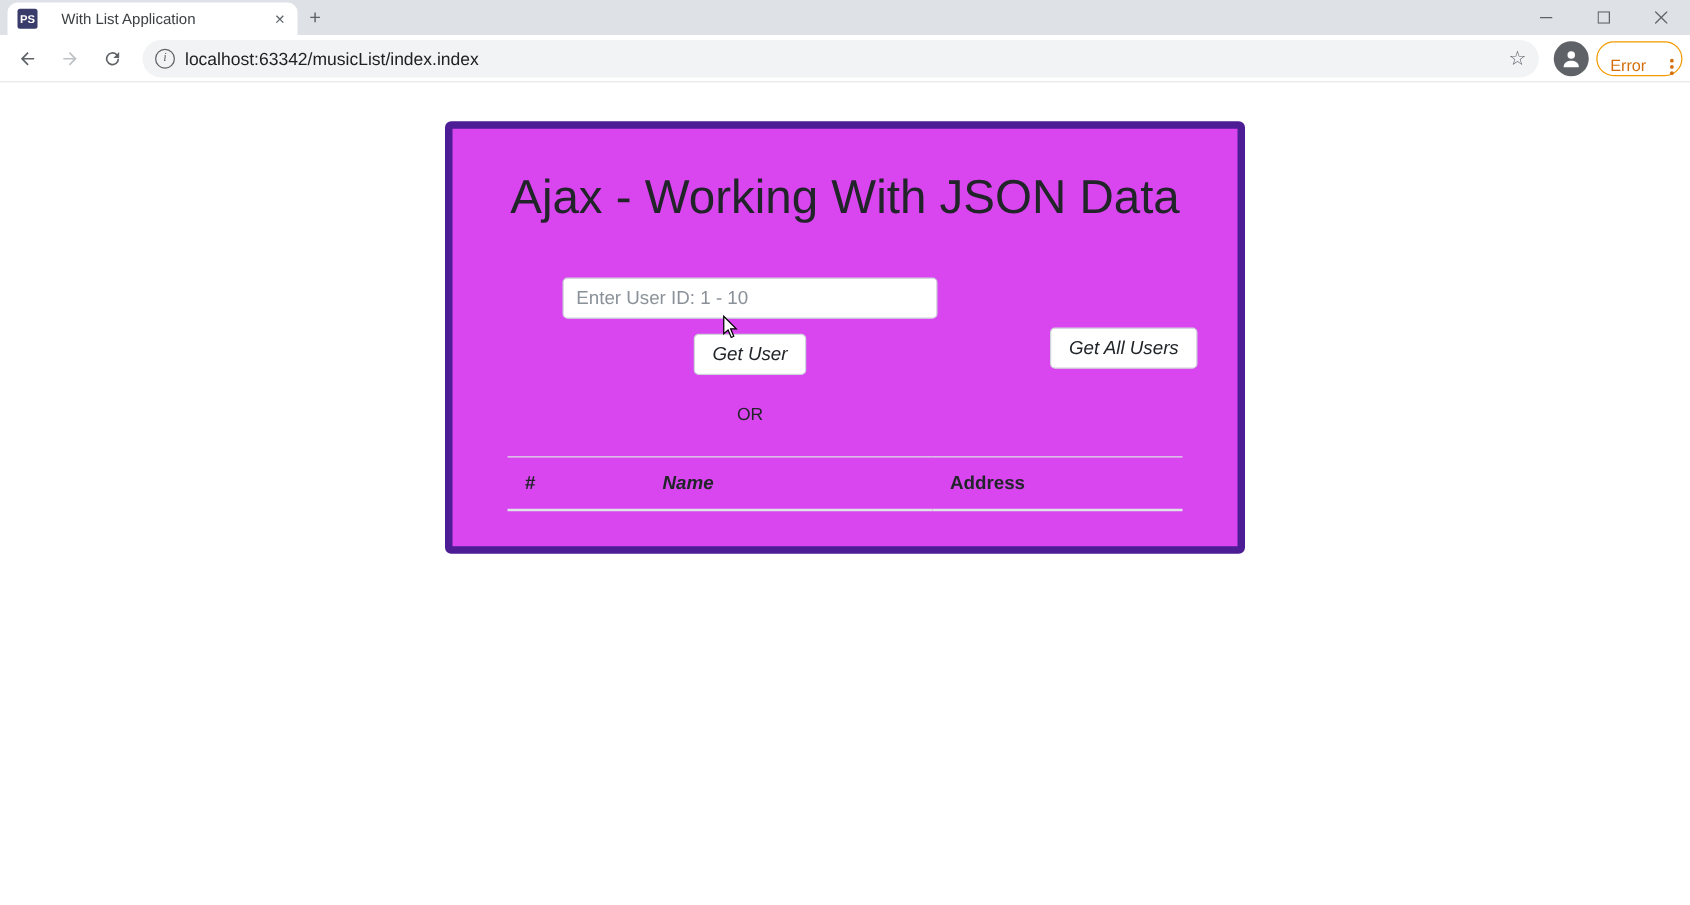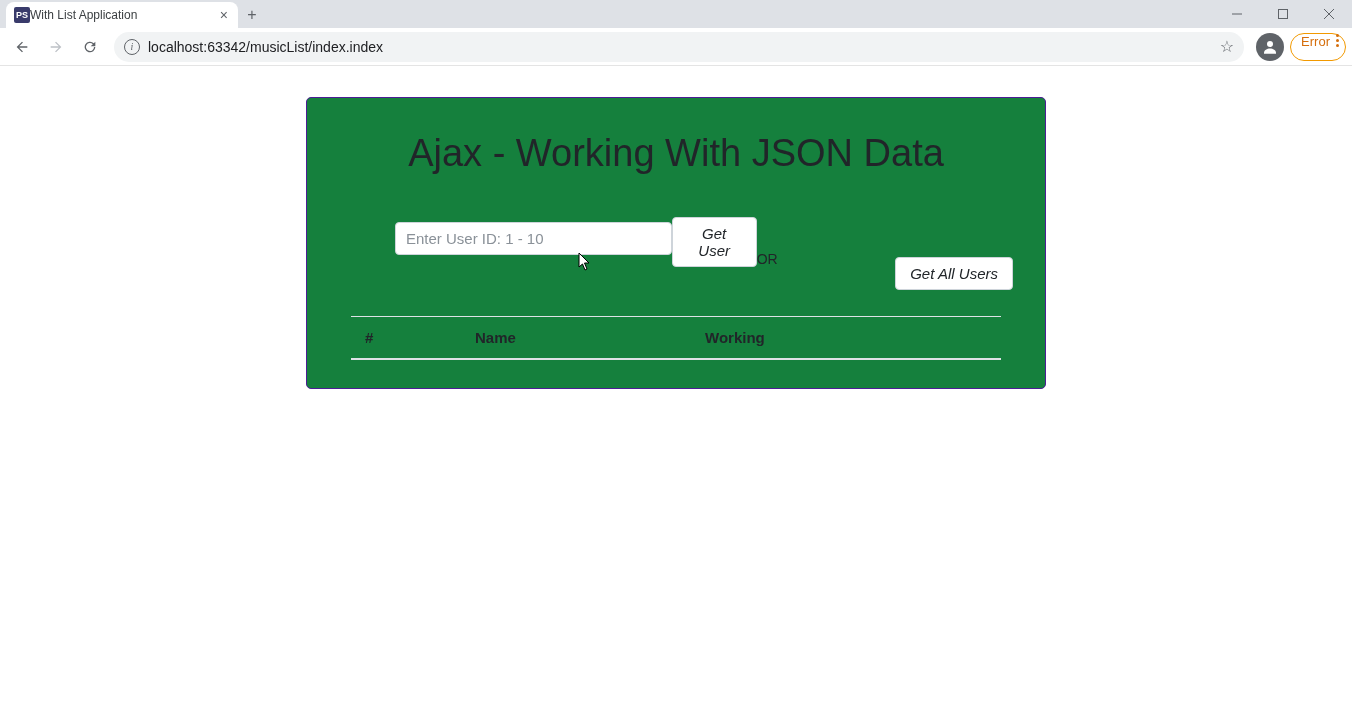--- a/index.html
+++ b/index.html
@@ -23,21 +23,21 @@
     background: #fff;
     height: 26px;
     width: 232px;
     border-top-left-radius: 8px;
     border-top-right-radius: 8px;
     display: flex;
     align-items: center;
     padding: 0 8px;
     font-size: 12px;
     color: #3c4043;
-    gap: 0;
+    gap: 19px;
     margin-top: 16px;
   }
   .tab-favicon {
     width: 16px;
     height: 16px;
     background: #393b6b;
     color: #fff;
     font-size: 9px;
     font-weight: bold;
     display: flex;
@@ -113,60 +113,60 @@
     cursor: pointer;
   }
   .avatar svg { width: 18px; height: 18px; fill: #fff; }
   .error-chip {
     border: 1px solid #f29900;
     color: #d56e0c;
     border-radius: 14px;
     height: 28px;
     padding: 0 6px 0 10px;
     display: flex;
-    align-items: flex-start;
+    align-items: flex-end;
     font-size: 13px;
-    gap: 6px;
+    gap: 19px;
     cursor: pointer;
   }
   .error-chip .dots { display: flex; flex-direction: column; gap: 2px; }
   .error-chip .dots span { width: 3px; height: 3px; background: #d56e0c; border-radius: 50%; }
   
   .viewport {
     position: absolute;
     top: 66px; left: 0; right: 0; bottom: 0;
     background: #fff;
   }
   .container {
-    width: 740px;
+    width: 640px;
     margin: 31px auto 0;
-    background: #15803d;
-    border: 1px solid #4c1d95;
+    background: #d946ef;
+    border: 6px solid #4c1d95;
     border-radius: 5px;
     padding: 34px 32px 28px;
   }
   .page-title {
     font-size: 38px;
     font-weight: 300;
     text-align: center;
     color: #212529;
     margin-bottom: 42px;
   }
   .form-row {
     display: flex;
     gap: 40px;
     align-items: flex-start;
     margin-bottom: 26px;
   }
   .left-col {
     flex: 0 0 300px;
     margin-left: 56px;
     display: flex;
-    flex-direction: row;
-    align-items: flex-end;
+    flex-direction: column;
+    align-items: center;
   }
   .right-col {
     flex: 1;
     display: flex;
     justify-content: flex-end;
     padding-top: 40px;
   }
   .user-input {
     width: 300px;
     height: 33px;
@@ -204,21 +204,21 @@
   th {
     text-align: left;
     font-size: 15px;
     font-weight: 700;
     color: #212529;
     padding: 12px 14px;
     border-top: 1px solid #dee2e6;
     border-bottom: 2px solid #dee2e6;
   }
   th:nth-child(1){ width: 110px; }
-  th:nth-child(2){ width: 230px; }
+  th:nth-child(2){ width: 230px; font-style: italic; }
   
   .cursor {
     position: absolute;
     top: 252px; left: 578px;
     width: 14px; height: 20px;
     pointer-events: none;
     z-index: 50;
   }
 </style>
 </head>
@@ -302,21 +302,21 @@
         <button class="btn">Get All Users</button>
       </div>
     </div>
 
     <div class="table-wrap">
       <table>
         <thead>
           <tr>
             <th>#</th>
             <th>Name</th>
-            <th>Working</th>
+            <th>Address</th>
           </tr>
         </thead>
         <tbody></tbody>
       </table>
     </div>
   </div>
 </div>
 
 <svg class="cursor" viewBox="0 0 14 20">
   <path d="M1 1 L1 15 L4.5 12 L7 18 L9 17 L6.5 11 L11 11 Z" fill="#fff" stroke="#000" stroke-width="1"></path>

